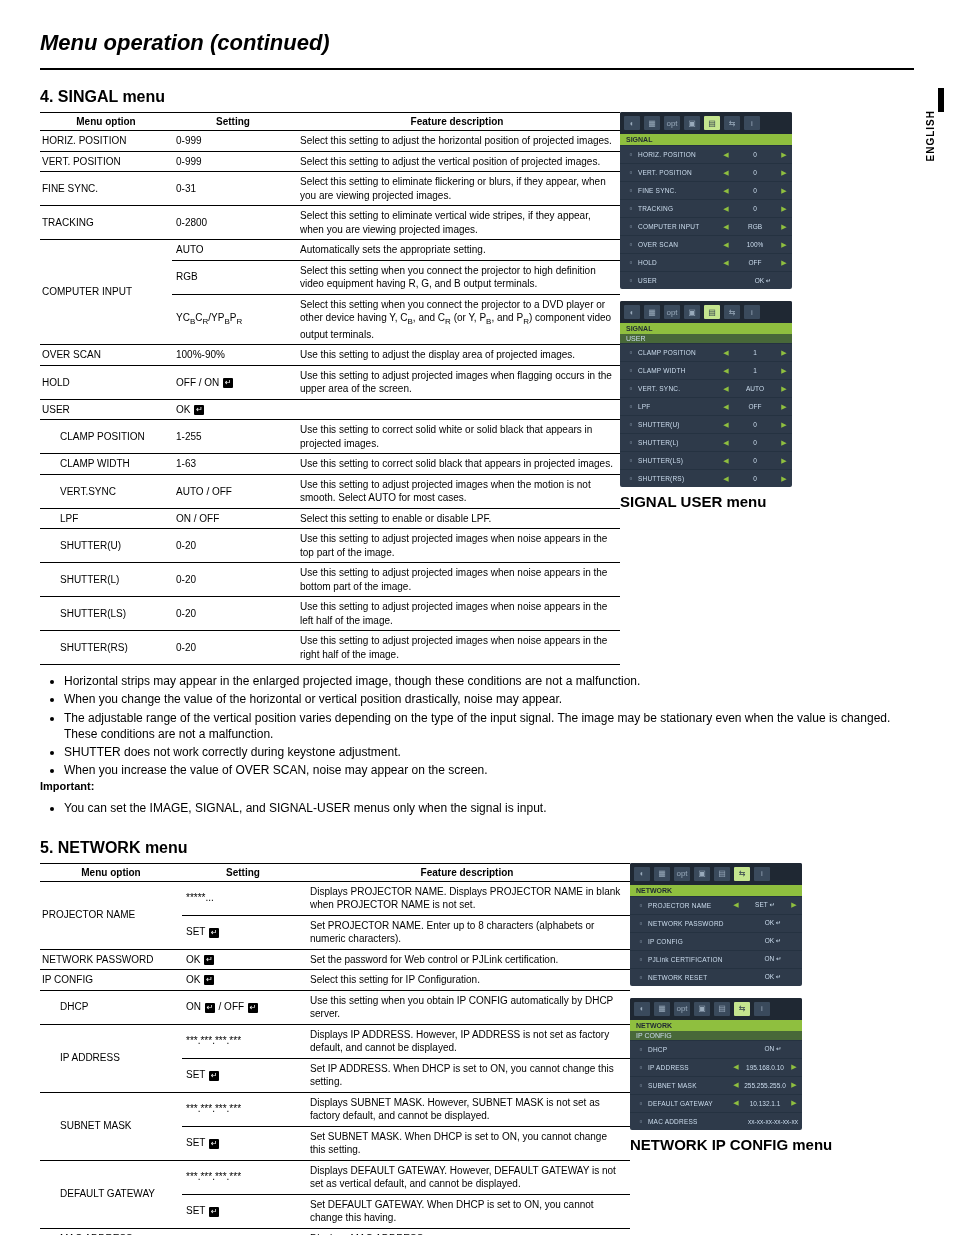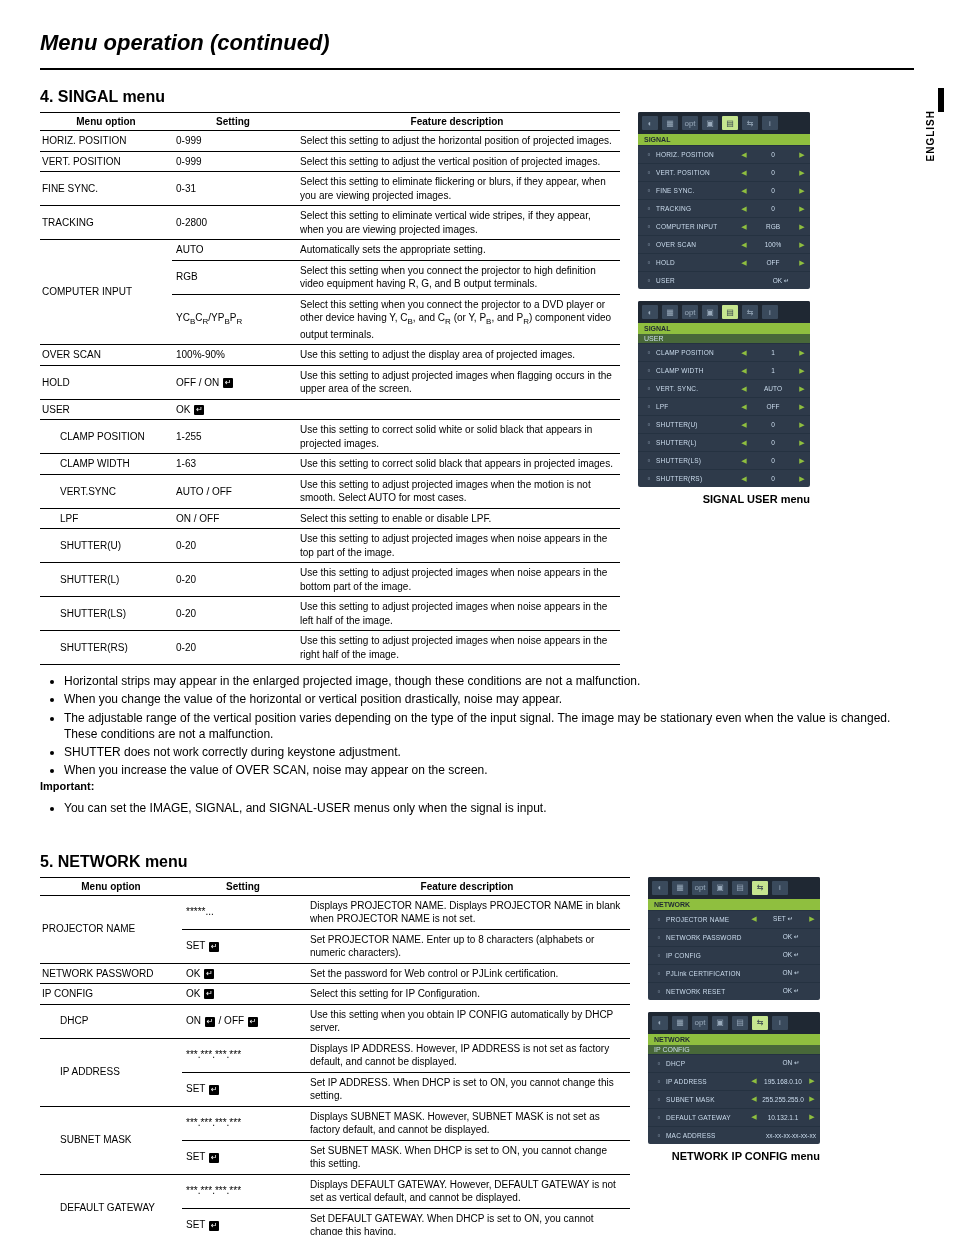--- a/index.html
+++ b/index.html
@@ -39,21 +39,20 @@
     background: #000;
   }
   .section-heading {
     font-weight: bold;
     font-size: 16px;
     margin: 6px 0 6px 0;
   }
   .layout-row {
     display: flex;
     align-items: flex-start;
-    gap: 18px;
   }
   table.menu-table {
     border-collapse: collapse;
     width: 580px;
     font-size: 10px;
   }
   table.menu-table th {
     font-weight: bold;
     text-align: center;
     border-top: 1.5px solid #000;
@@ -133,24 +132,23 @@
     height:13px;
   }
   .osd .row .ic {
     width:14px;text-align:center;color:#9ab;font-size:8px;
   }
   .osd .row .lbl { flex:1; color:#cde; font-size:6.5px; letter-spacing:0.2px;}
   .osd .row .arr { color:#8fbf3f; width:8px; text-align:center; font-size:7px;}
   .osd .row .val { width:50px; text-align:center; color:#cde; font-size:6.5px;}
   .osd-caption {
     font-weight: bold;
-    font-size: 11px;
+    font-size: 15px;
     margin-top:-6px;
     margin-bottom:14px;
-    text-align:right;
   }
   sub { font-size: 8px; vertical-align: sub; }
 </style>
 </head>
 <body>
 
 <div class="side-bar"></div>
 <div class="side-label">ENGLISH</div>
 
 <div class="page-title">Menu operation (continued)</div>
@@ -410,21 +408,21 @@
     <li>When you change the value of the horizontal or vertical position drastically, noise may appear.</li>
     <li>The adjustable range of the vertical position varies depending on the type of the input signal. The image may be stationary even when the value is changed. These conditions are not a malfunction.</li>
     <li>SHUTTER does not work correctly during keystone adjustment.</li>
     <li>When you increase the value of OVER SCAN, noise may appear on the screen.</li>
   </ul>
 <div class="important">Important:</div>
 <ul class="notes" id="important-notes">
     <li>You can set the IMAGE, SIGNAL, and SIGNAL-USER menus only when the signal is input.</li>
   </ul>
 
-<div class="section-heading" style="margin-top:36px">5. NETWORK menu</div>
+<div class="section-heading" style="margin-top:22px">5. NETWORK menu</div>
 
 <div class="layout-row">
   <div>
     <table class="menu-table" style="width:590px">
       <thead>
         <tr>
           <th style="width:130px">Menu option</th>
           <th style="width:110px">Setting</th>
           <th>Feature description</th>
         </tr>

